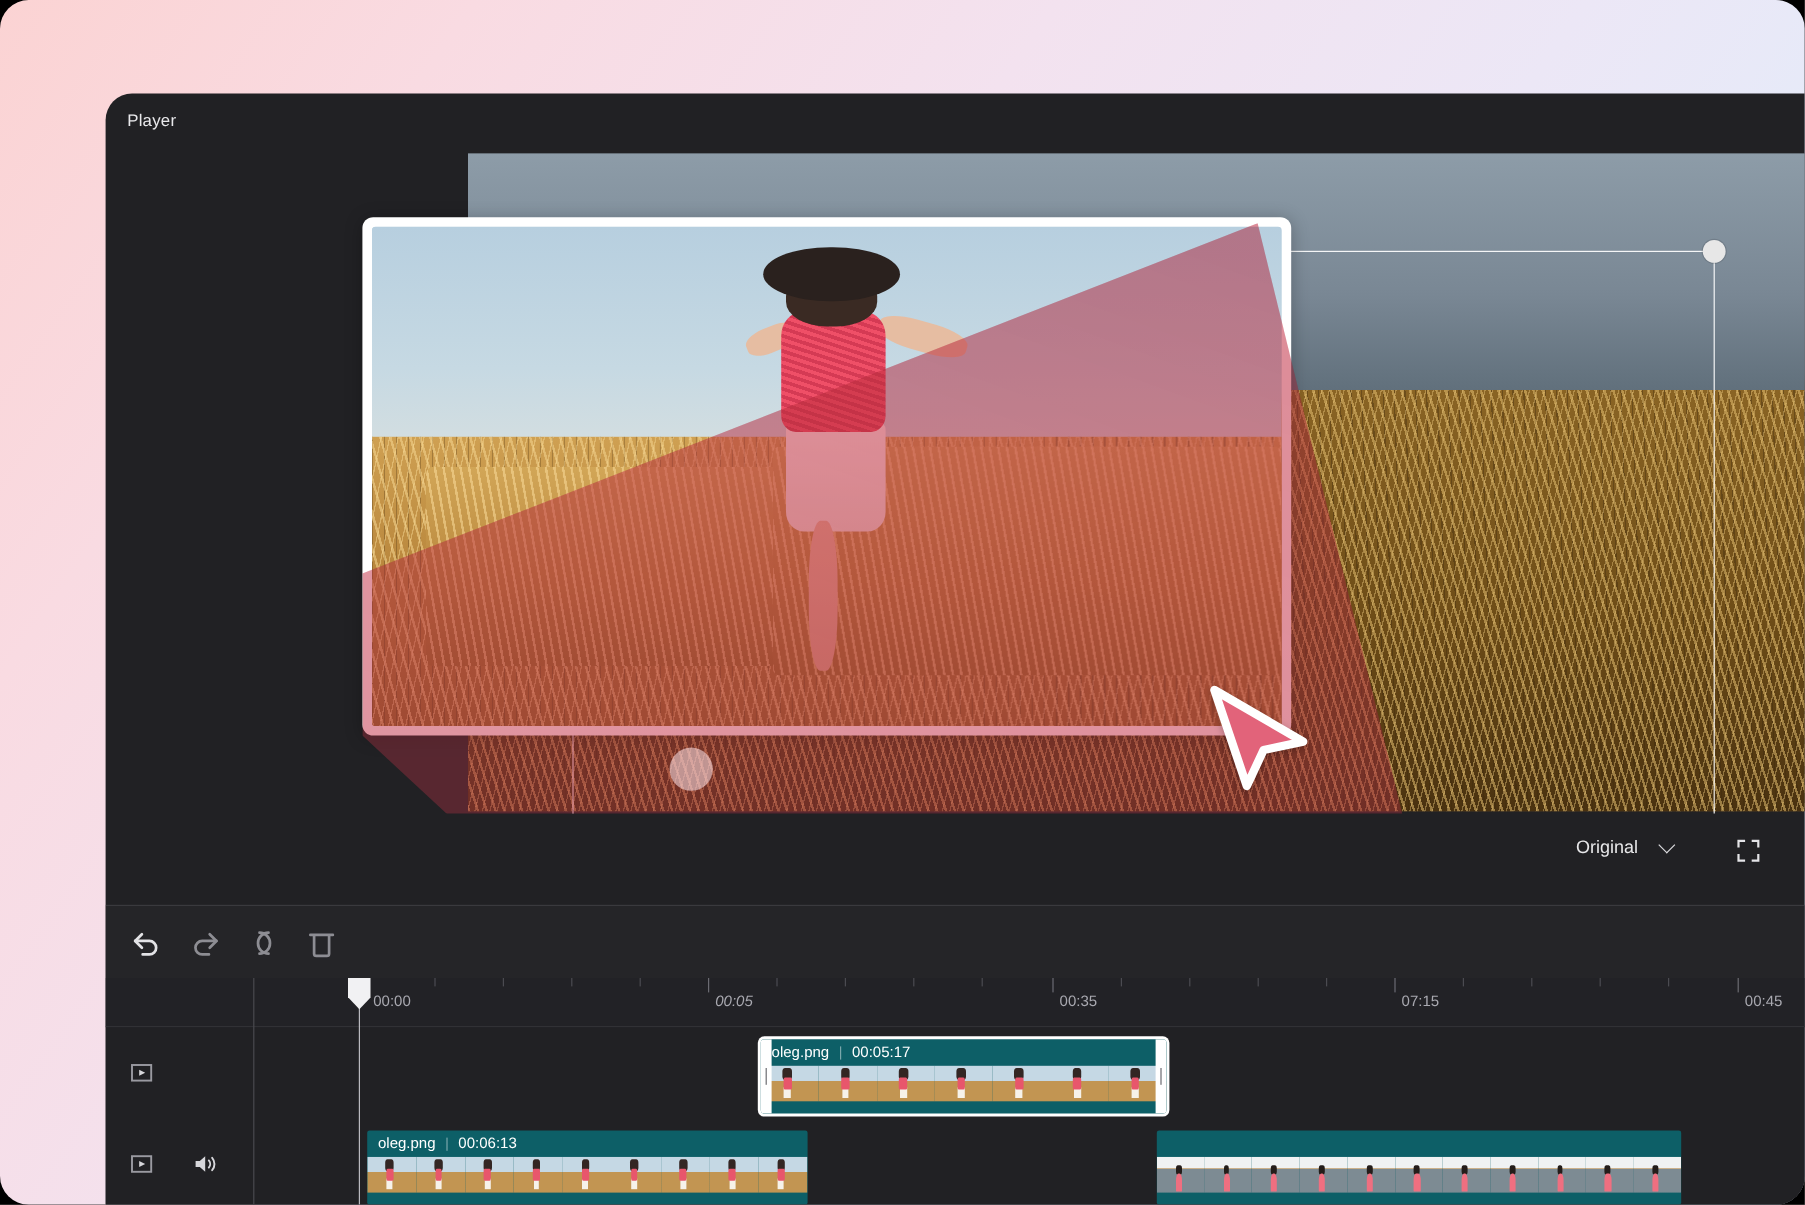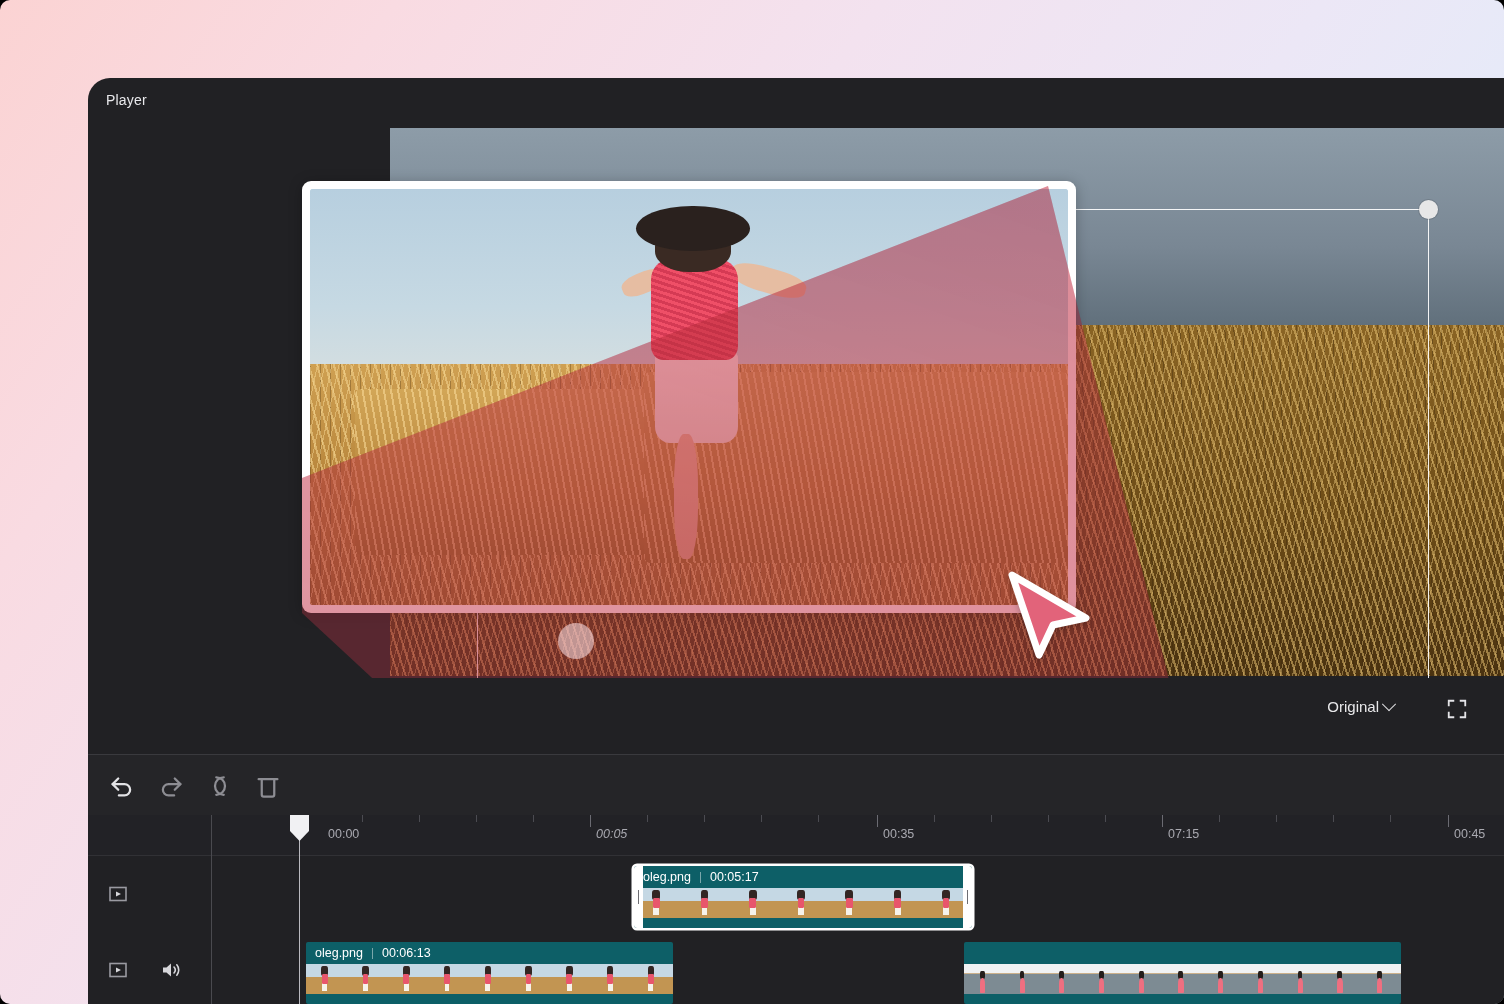--- a/index.html
+++ b/index.html
@@ -4,21 +4,21 @@
 <style>
   html,body{margin:0;padding:0;}
   body{
     width:1504px;height:1004px;overflow:hidden;
     font-family:"Liberation Sans", sans-serif;
     background:#000;
   }
   .stage{
     position:relative;width:1504px;height:1004px;overflow:hidden;
     background:linear-gradient(125deg,#fbd3d3 0%,#f9dbe2 18%,#f3e2ef 40%,#ece7f6 60%,#e2ecfa 80%,#dde9fb 100%);
-    border-radius:10px;
+    border-radius:24px;
   }
 
   
   .app{
     position:absolute;left:88px;top:78px;width:1416px;height:926px;
     background:#212124;border-top-left-radius:22px;overflow:hidden;
   }
 
   .player-label{
     position:absolute;left:18px;top:14px;color:#e9e9ec;font-size:14px;
@@ -124,21 +124,21 @@
   .cursor{
     position:absolute;left:918px;top:487px;width:86px;height:96px;
     filter:drop-shadow(0 2px 3px rgba(0,0,0,.25));
   }
 
   
   .player-bar{
     position:absolute;left:0;top:600px;width:1416px;height:76px;
   }
   .ratio-btn{
-    position:absolute;right:110px;top:20px;display:flex;align-items:center;gap:5px;
+    position:absolute;right:110px;top:20px;display:flex;align-items:center;gap:19px;
     color:#e8e8ea;font-size:15px;cursor:pointer;
   }
   .chev{width:9px;height:9px;border-right:1.6px solid #dcdcdf;border-bottom:1.6px solid #dcdcdf;
     transform:rotate(45deg) translate(-2px,-2px);}
   .fs-btn{position:absolute;right:36px;top:20px;width:22px;height:22px;cursor:pointer;}
 
   
   .divider{position:absolute;left:0;width:1416px;height:1px;background:#3a3a3e;}
   .toolbar{position:absolute;left:0;top:677px;width:1416px;height:60px;background:#252528;}
   .tool{position:absolute;top:16px;width:30px;height:30px;cursor:pointer;}
@@ -282,21 +282,21 @@
       <svg class="tool t-del" viewBox="0 0 24 24">
         <path d="M4.5 6.5 H19.5" stroke="#8d8d93" stroke-width="1.8" stroke-linecap="round"></path>
         <path d="M7 6.5 V19 a1.5 1.5 0 0 0 1.5 1.5 H15.5 A1.5 1.5 0 0 0 17 19 V6.5" fill="none" stroke="#8d8d93" stroke-width="1.8" stroke-linejoin="round"></path>
       </svg>
 
     </div>
 
     <div class="timeline">
       <div class="ruler" id="ruler">
           <div class="tick major" style="left: 217px;"></div>
-          <div class="tlabel" style="left: 240px;">00:00</div>
+          <div class="tlabel" style="left: 223px;">00:00</div>
           <div class="tick minor" style="left: 274px;"></div>
           <div class="tick minor" style="left: 331px;"></div>
           <div class="tick minor" style="left: 388px;"></div>
           <div class="tick minor" style="left: 445px;"></div>
           <div class="tick major" style="left: 502px;"></div>
           <div class="tlabel" style="left: 508px; font-style: italic;">00:05</div>
           <div class="tick minor" style="left: 559px;"></div>
           <div class="tick minor" style="left: 616px;"></div>
           <div class="tick minor" style="left: 673px;"></div>
           <div class="tick minor" style="left: 730px;"></div>

